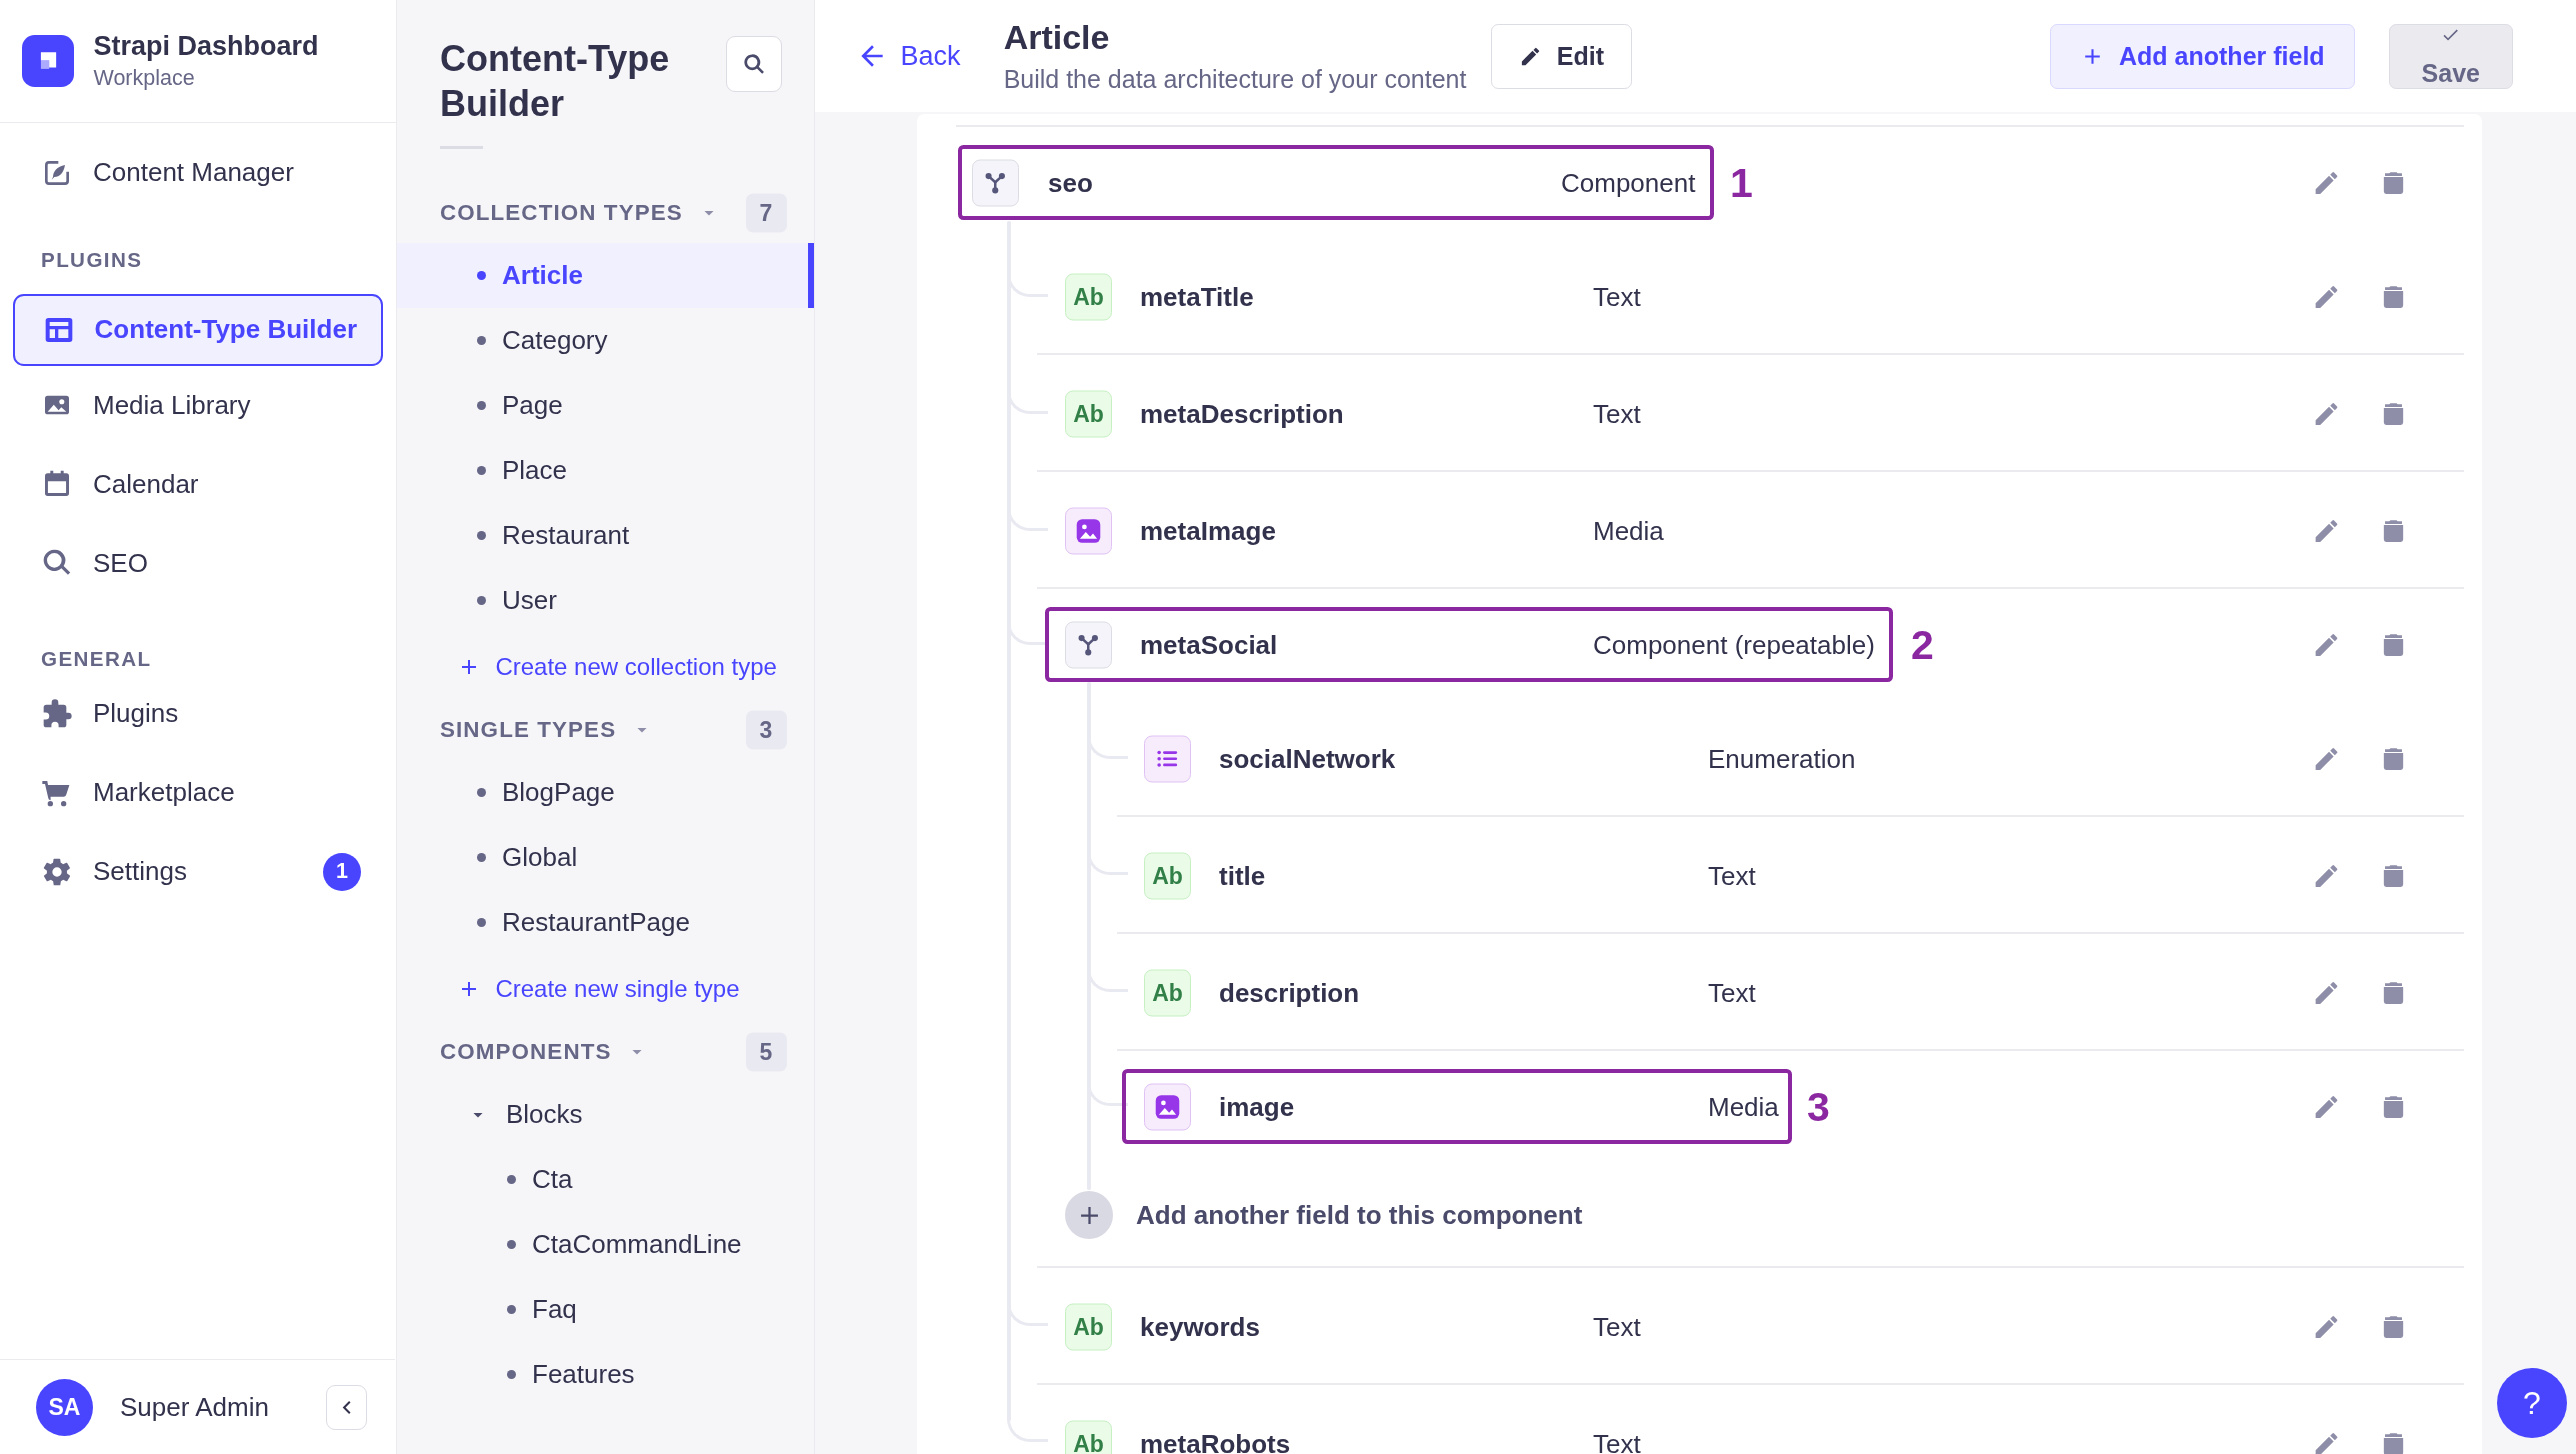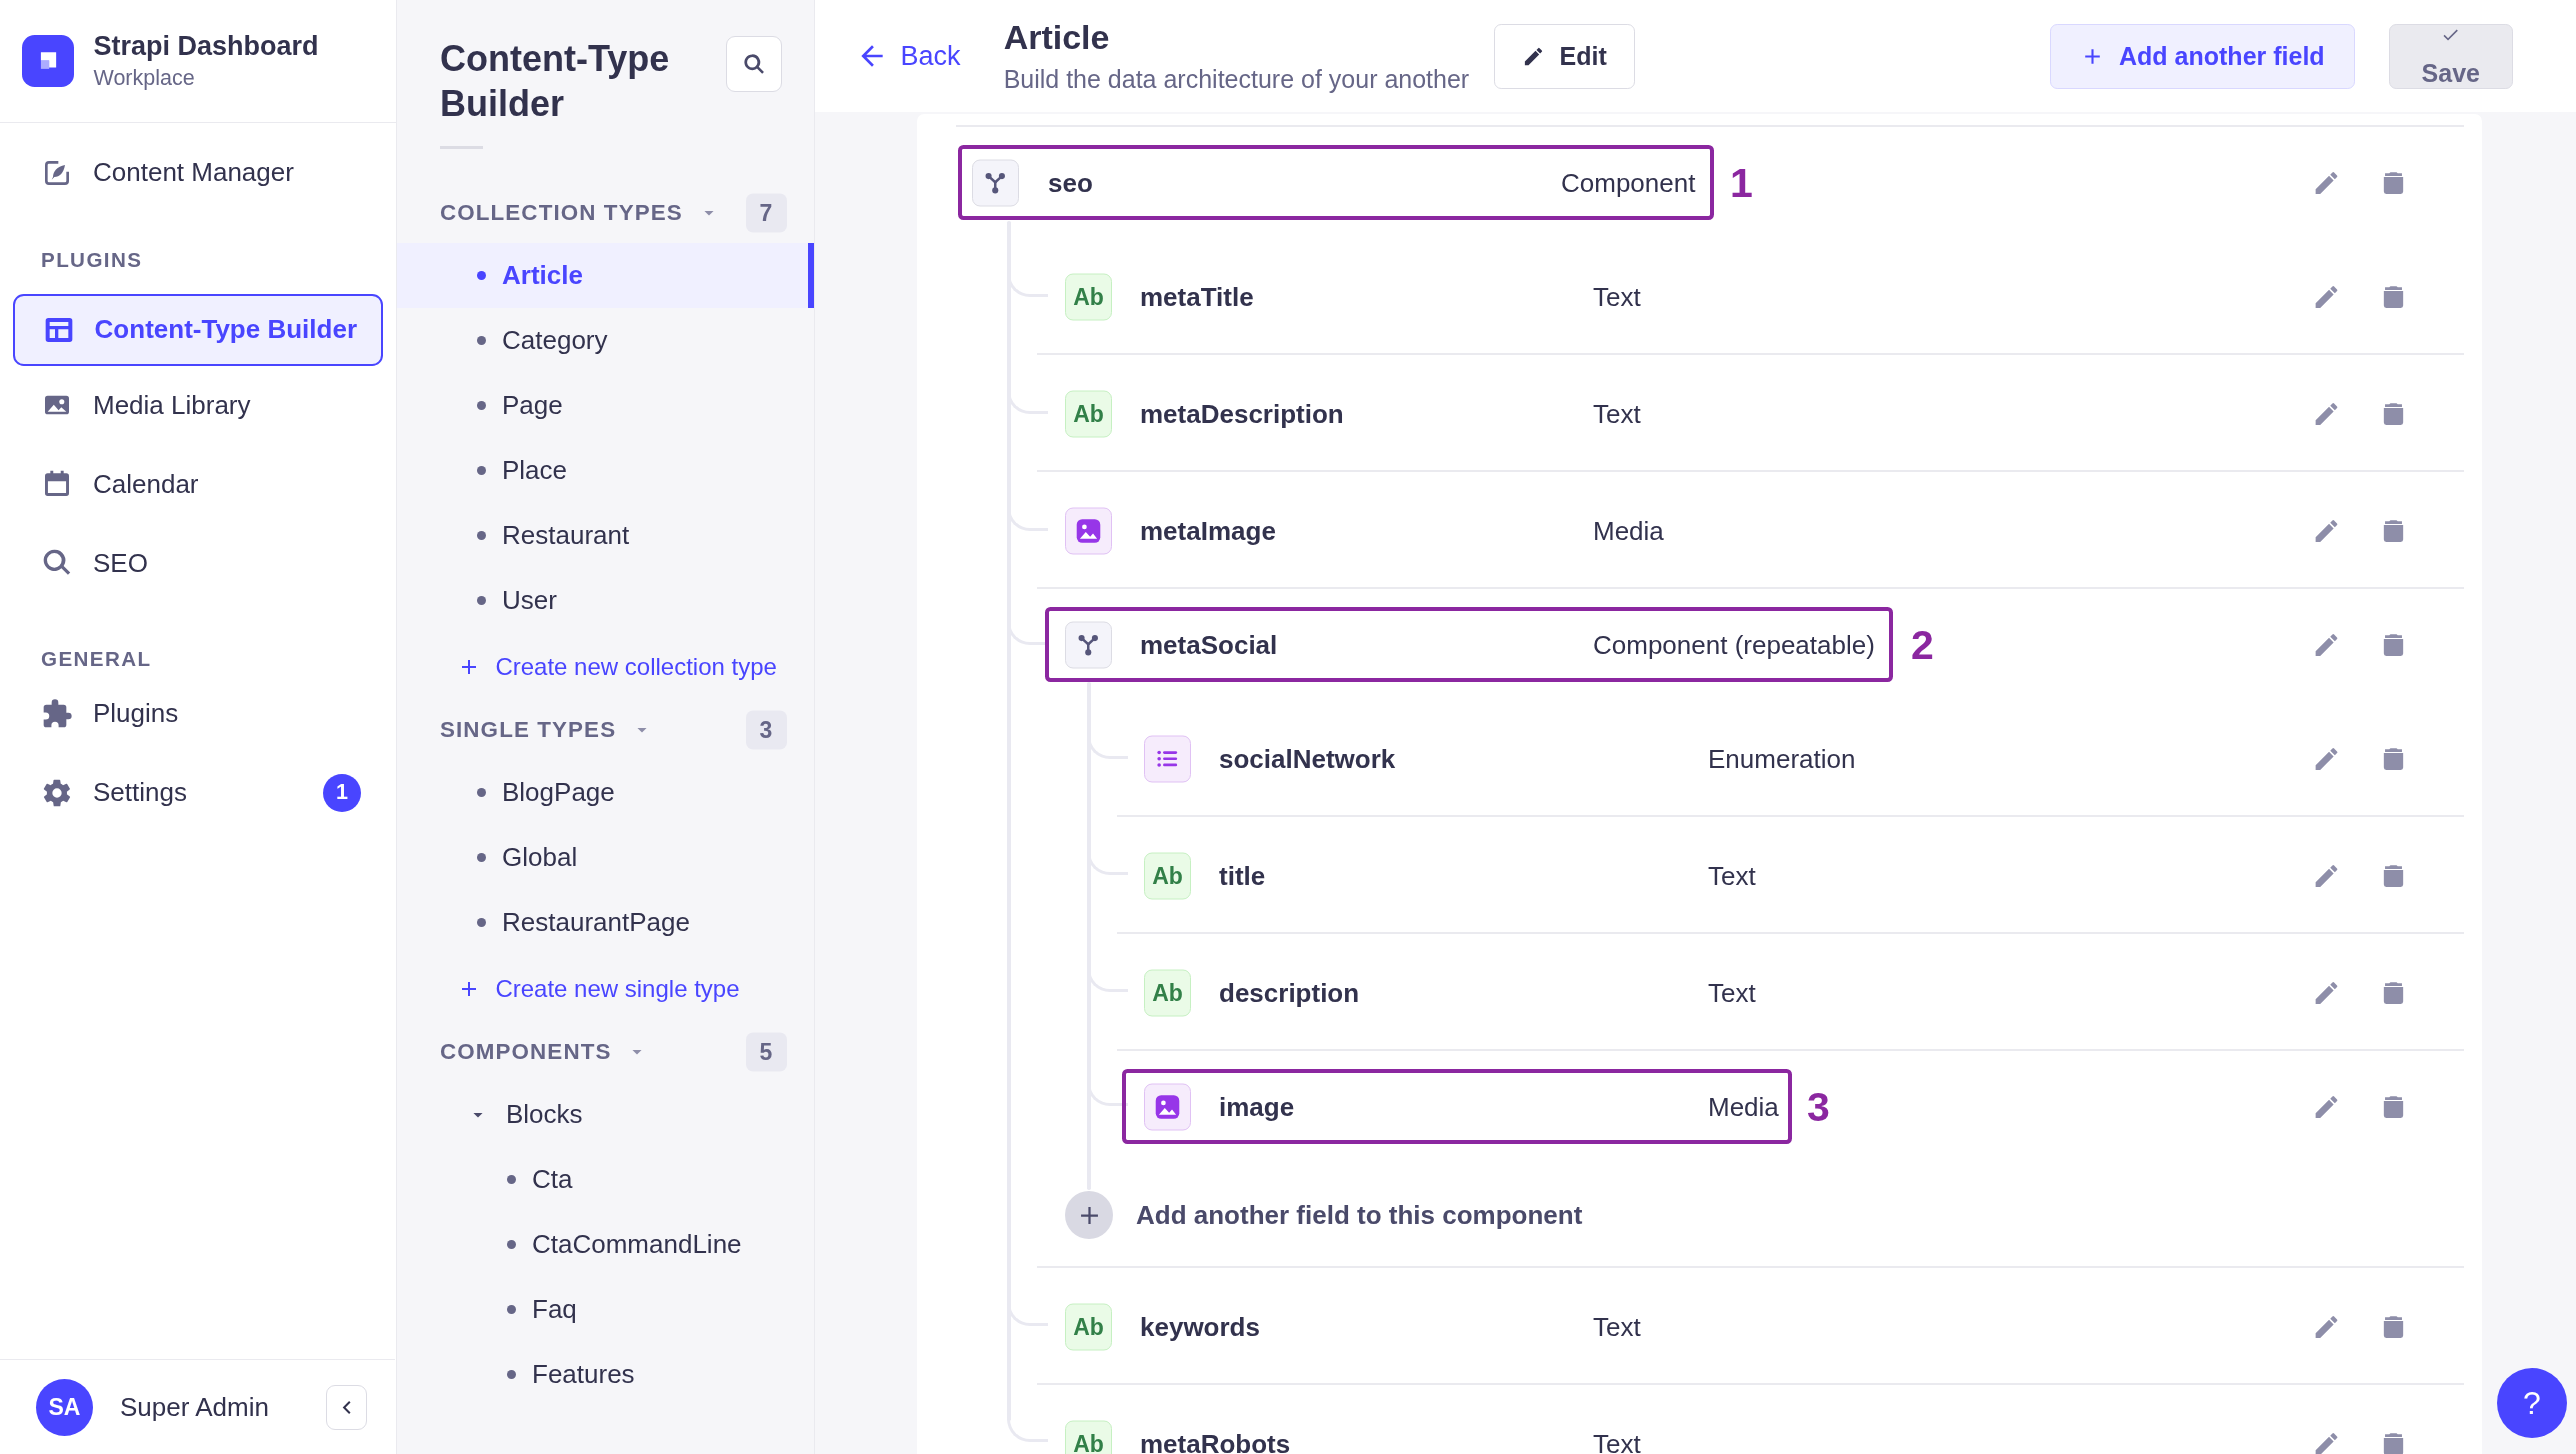--- a/index.html
+++ b/index.html
@@ -169,20 +169,28 @@
           <span class="sb-ic">
             <svg viewBox="0 0 24 24" width="32" height="32">
               <path fill="currentColor" d="M20.5 11H19V7a2 2 0 0 0-2-2h-4V3.5a2.5 2.5 0 0 0-5 0V5H4a2 2 0 0 0-2 2v3.8h1.5a2.7 2.7 0 0 1 0 5.4H2V20a2 2 0 0 0 2 2h3.8v-1.5a2.7 2.7 0 0 1 5.4 0V22H17a2 2 0 0 0 2-2v-4h1.5a2.5 2.5 0 0 0 0-5z"></path>
             </svg>
           </span>
           <span>Plugins</span>
         </div>
         <div class="sb-item">
           <span class="sb-ic">
             <svg viewBox="0 0 24 24" width="32" height="32">
+              <path fill="currentColor" d="M7 18a2 2 0 1 0 2 2 2 2 0 0 0-2-2zm10 0a2 2 0 1 0 2 2 2 2 0 0 0-2-2zM7.2 14.8h9.8a2 2 0 0 0 1.9-1.4L21.3 6H5.3L4.7 3H1v2.2h2l2.4 10.4a2 2 0 0 0 1.8 1.9z"></path>
+            </svg>
+          </span>
+          <span>Marketplace</span>
+        </div>
+        <div class="sb-item">
+          <span class="sb-ic">
+            <svg viewBox="0 0 24 24" width="32" height="32">
               <path fill="currentColor" d="M19.4 13a7.5 7.5 0 0 0 .1-1 7.5 7.5 0 0 0-.1-1l2.1-1.6a.5.5 0 0 0 .1-.7l-2-3.4a.5.5 0 0 0-.6-.2l-2.5 1a7.2 7.2 0 0 0-1.7-1l-.4-2.6a.5.5 0 0 0-.5-.5h-4a.5.5 0 0 0-.5.5l-.4 2.6a7.2 7.2 0 0 0-1.7 1l-2.5-1a.5.5 0 0 0-.6.2l-2 3.4a.5.5 0 0 0 .1.7L4.5 11a7.5 7.5 0 0 0-.1 1 7.5 7.5 0 0 0 .1 1l-2.1 1.6a.5.5 0 0 0-.1.7l2 3.4a.5.5 0 0 0 .6.2l2.5-1a7.2 7.2 0 0 0 1.7 1l.4 2.6a.5.5 0 0 0 .5.5h4a.5.5 0 0 0 .5-.5l.4-2.6a7.2 7.2 0 0 0 1.7-1l2.5 1a.5.5 0 0 0 .6-.2l2-3.4a.5.5 0 0 0-.1-.7zM12 15.5A3.5 3.5 0 1 1 15.5 12 3.5 3.5 0 0 1 12 15.5z"></path>
             </svg>
           </span>
           <span>Settings</span>
           <span class="sb-badge">1</span>
         </div>
       </nav>
     <div class="sb-footer">
       <div class="avatar">SA</div>
       <div class="user-name">Super Admin</div>
@@ -314,21 +322,21 @@
   <div class="main">
     <header class="main-header">
       <a class="back">
         <svg width="32" height="32" viewBox="0 0 24 24">
             <path fill="currentColor" d="M20 11H7.8l5.6-5.6L12 4l-8 8 8 8 1.4-1.4L7.8 13H20v-2z"></path>
           </svg>
         <span>Back</span>
       </a>
       <div class="title-block">
         <div class="page-title">Article</div>
-        <div class="page-subtitle">Build the data architecture of your another</div>
+        <div class="page-subtitle">Build the data architecture of your content</div>
       </div>
       <button class="edit-btn">
         <svg width="23" height="23" viewBox="0 0 24 24">
             <path fill="#32324d" d="M3 17.2V21h3.8L17.9 9.9l-3.8-3.8L3 17.2zM20.7 7.1a1 1 0 0 0 0-1.4l-2.4-2.4a1 1 0 0 0-1.4 0l-1.8 1.8 3.8 3.8 1.8-1.8z"></path>
           </svg>
         <span>Edit</span>
       </button>
       <div class="spacer"></div>
       <button class="add-field-btn">
         <svg width="25" height="25" viewBox="0 0 24 24">

